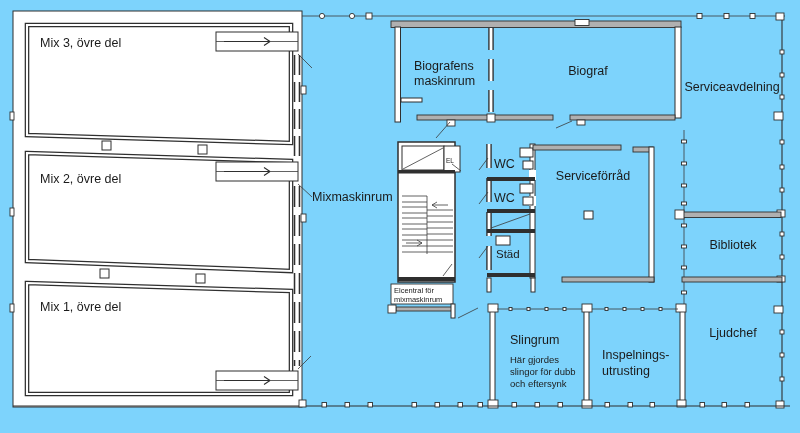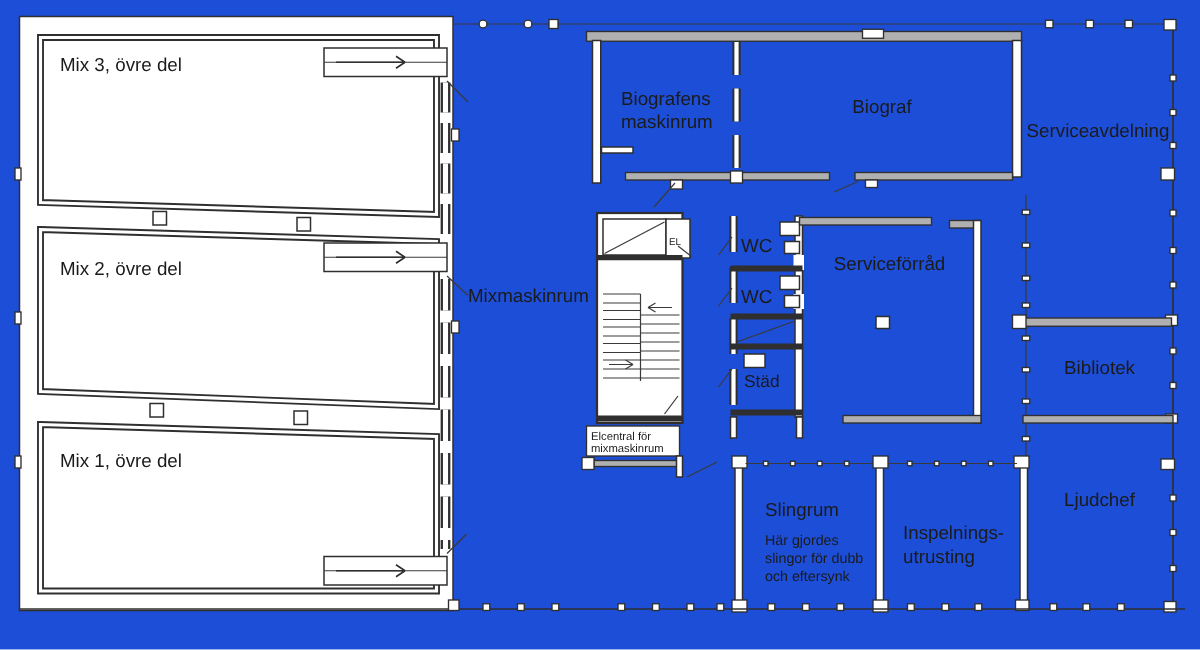--- a/index.html
+++ b/index.html
@@ -1,16 +1,16 @@
 <!DOCTYPE html>
 <html><head>
 <meta charset="utf-8">
 <style>
   html,body{margin:0;padding:0;background:#fff;}
-  .stage{position:relative;width:800px;height:433px;background:#1d4ed8;overflow:hidden;}
+  .stage{position:relative;width:800px;height:433px;background:#7dd3fc;overflow:hidden;}
   svg{display:block;}
   
   .w-thick{stroke:#2f2f2f;stroke-width:4.6;fill:#ffffff;}
   .w-hollow{stroke:#ffffff;stroke-width:2.1;fill:none;}
   .ln{stroke:#2f2f2f;stroke-width:1.1;fill:none;}
   .ln-lt{stroke:#3a3a3a;stroke-width:0.8;fill:none;}
   .wall-fill{fill:#b0b0b0;stroke:#2f2f2f;stroke-width:0.9;}
   .box{fill:#ffffff;stroke:#2f2f2f;stroke-width:1;}
   .mark{fill:#ffffff;stroke:#2f2f2f;stroke-width:0.9;}
   .seg-d{stroke:#2f2f2f;fill:none;}

